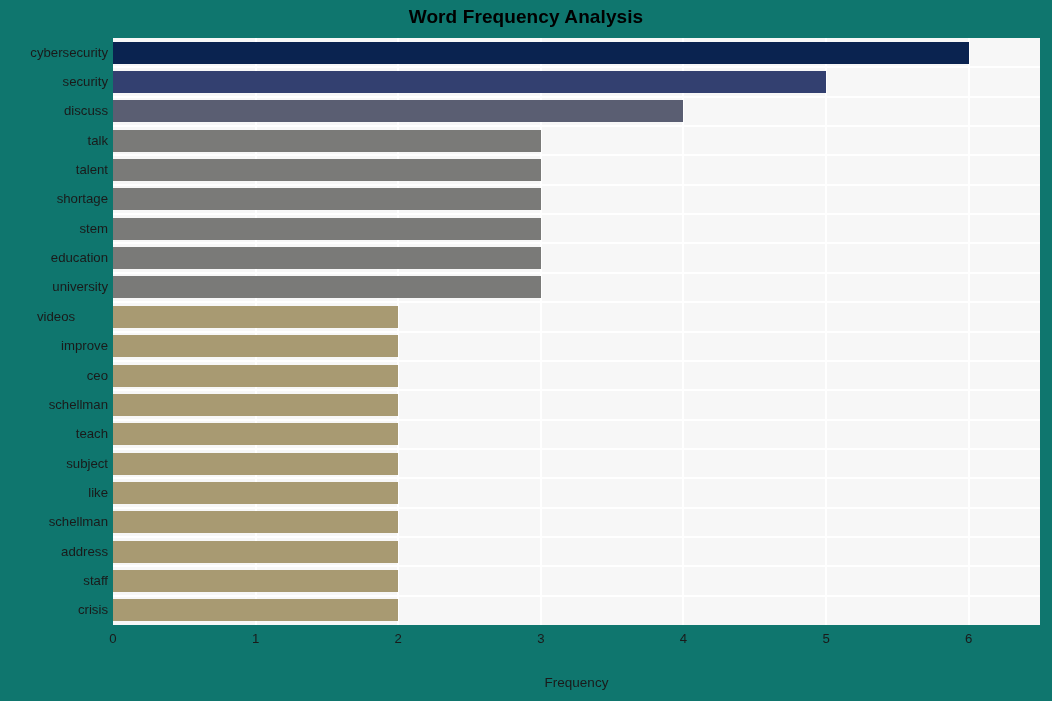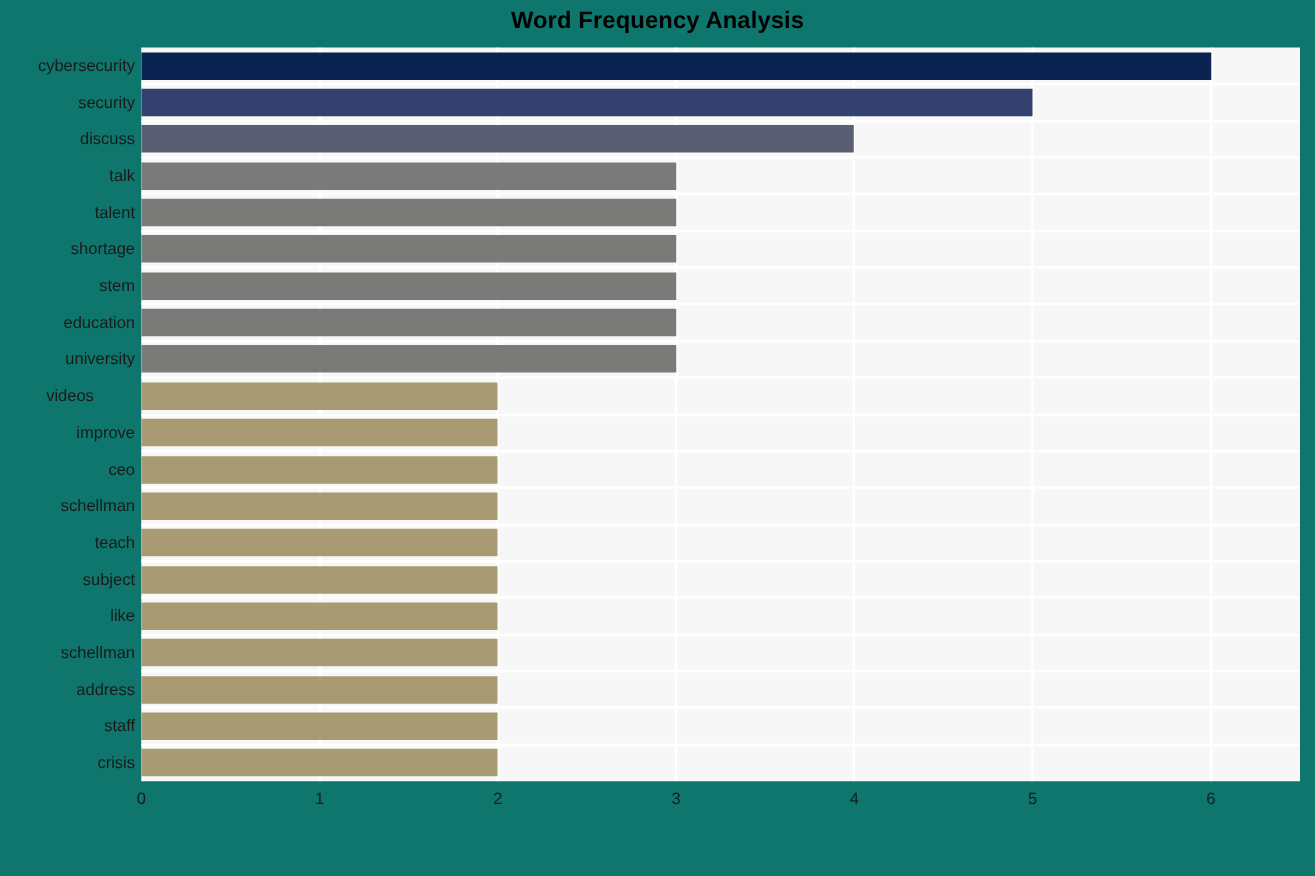--- a/index.html
+++ b/index.html
@@ -205,14 +205,15 @@
   <div id="xtick-layer">
       <div class="xtick" style="left: 113px;">0</div>
       <div class="xtick" style="left: 255.615px;">1</div>
       <div class="xtick" style="left: 398.231px;">2</div>
       <div class="xtick" style="left: 540.846px;">3</div>
       <div class="xtick" style="left: 683.462px;">4</div>
       <div class="xtick" style="left: 826.077px;">5</div>
       <div class="xtick" style="left: 968.692px;">6</div>
     </div>
 
+  <div id="xaxis-label">Frequency</div>
 
 </div>
 
 </body></html>

